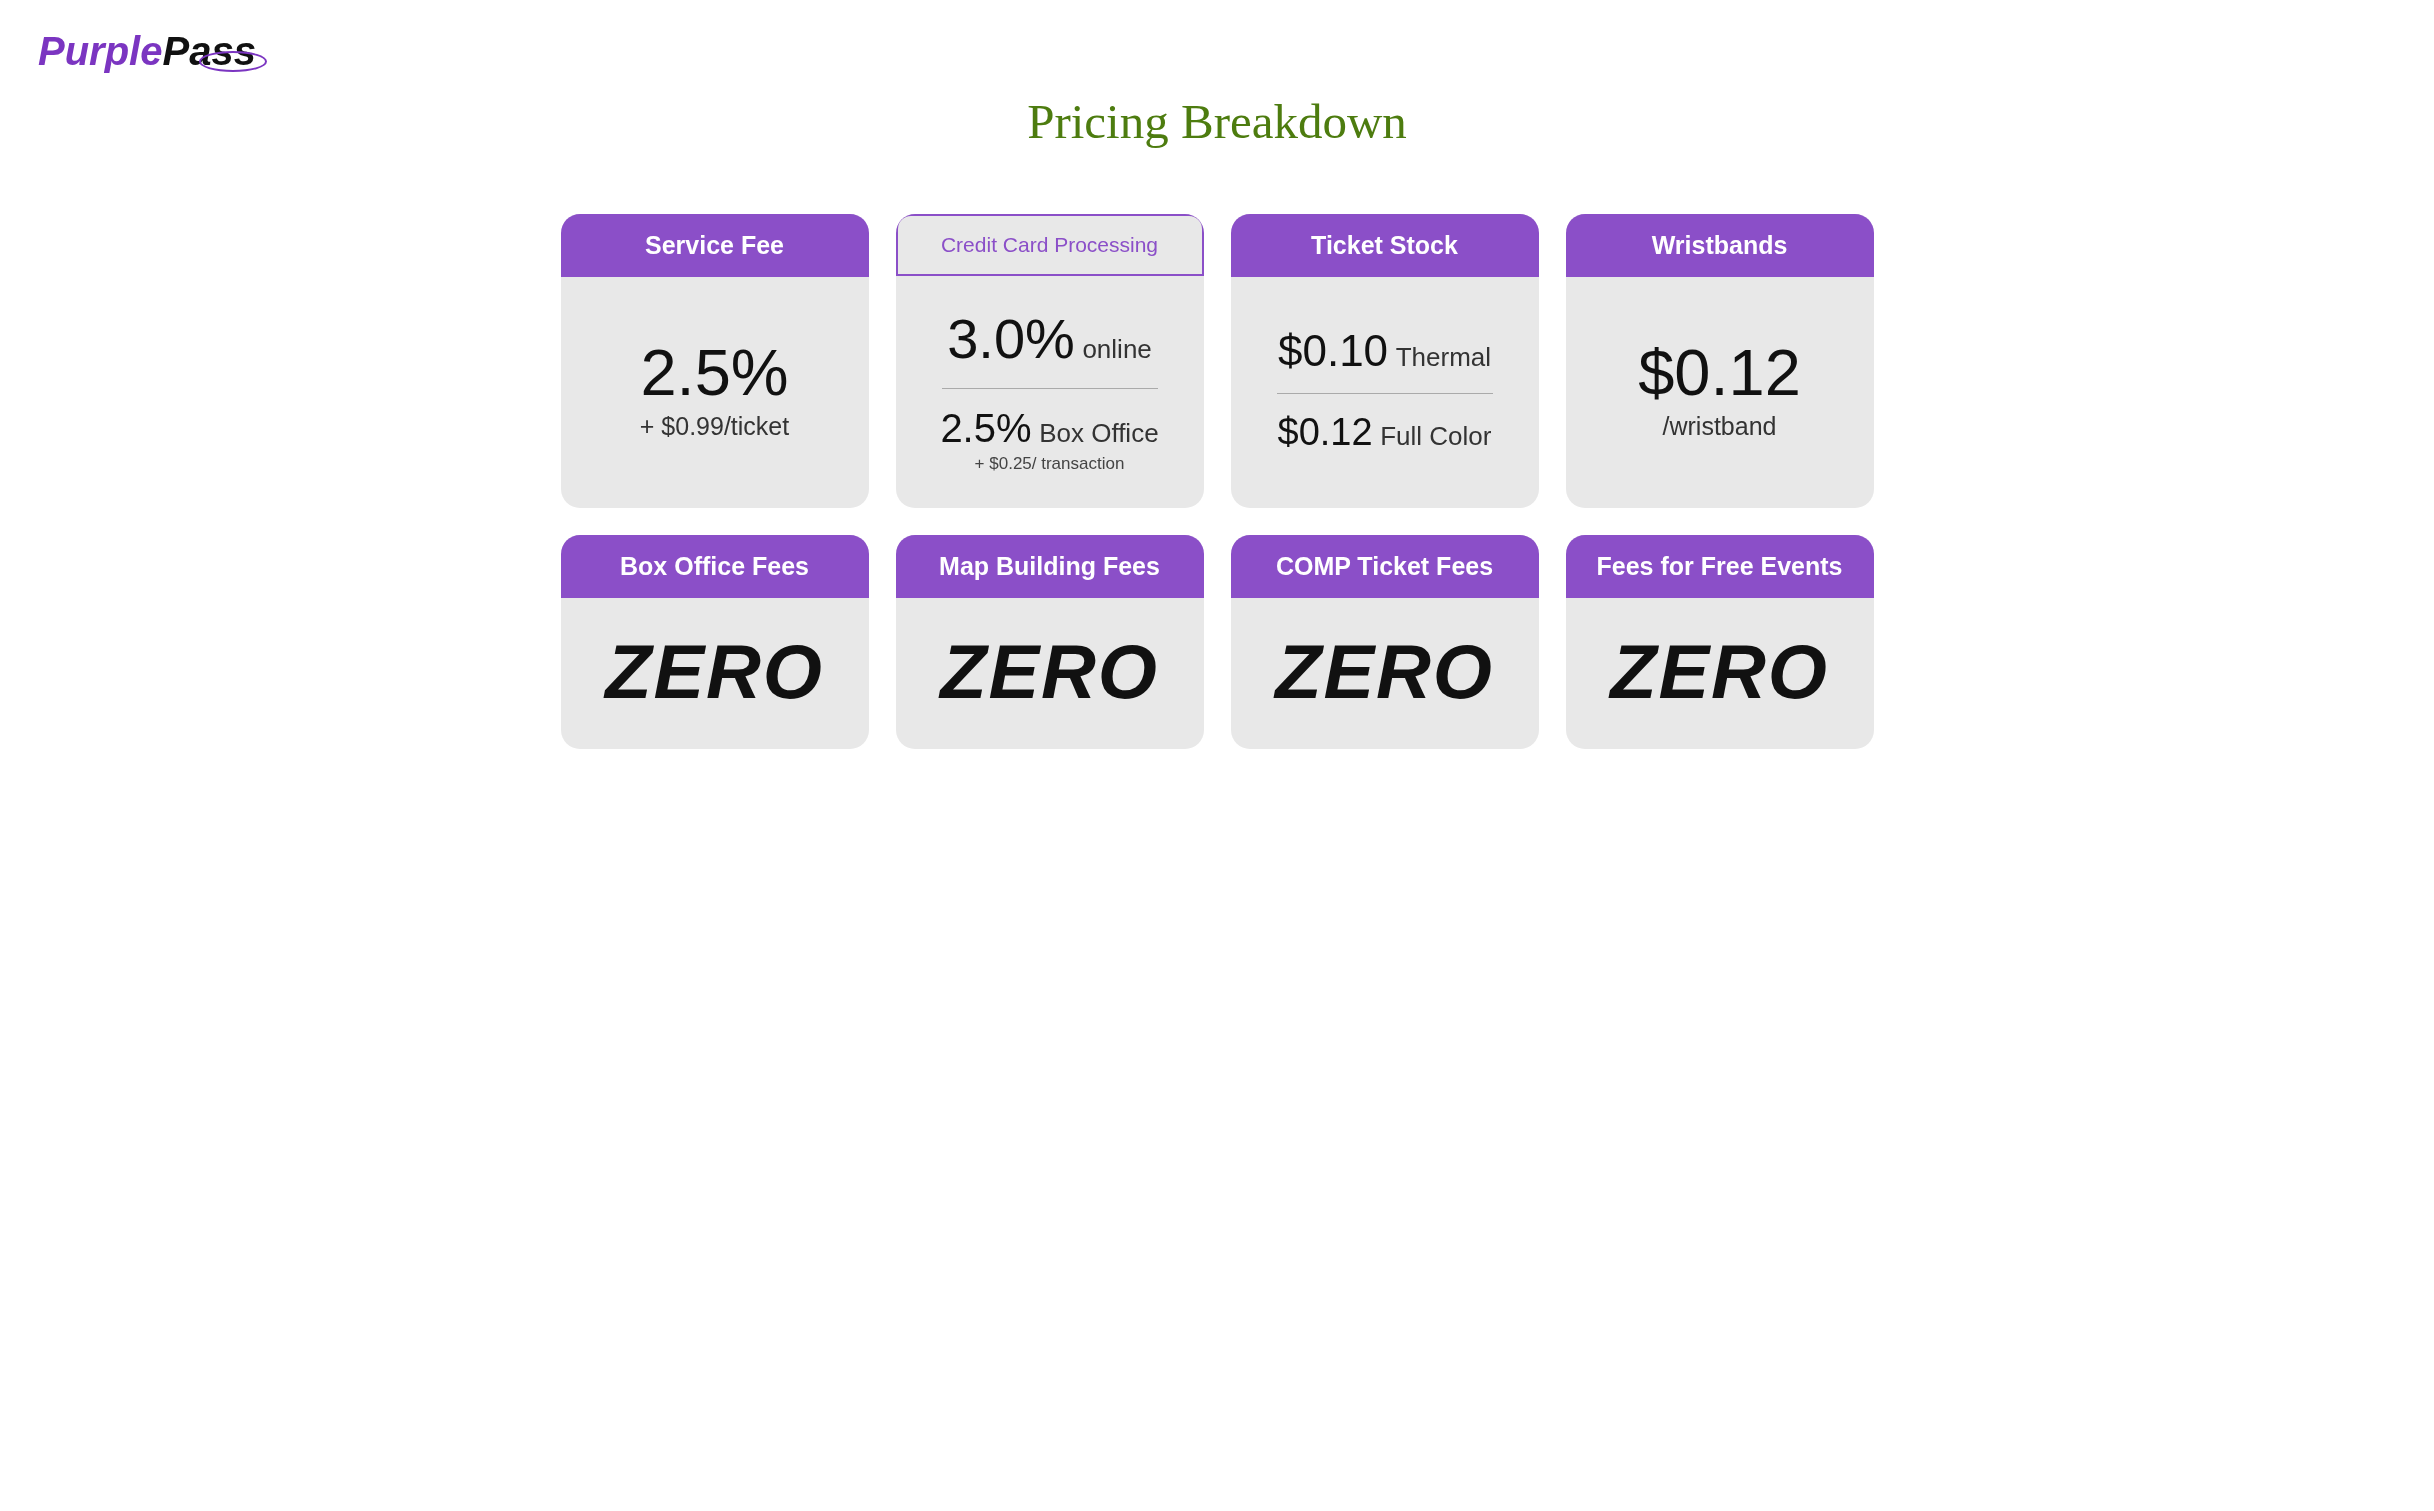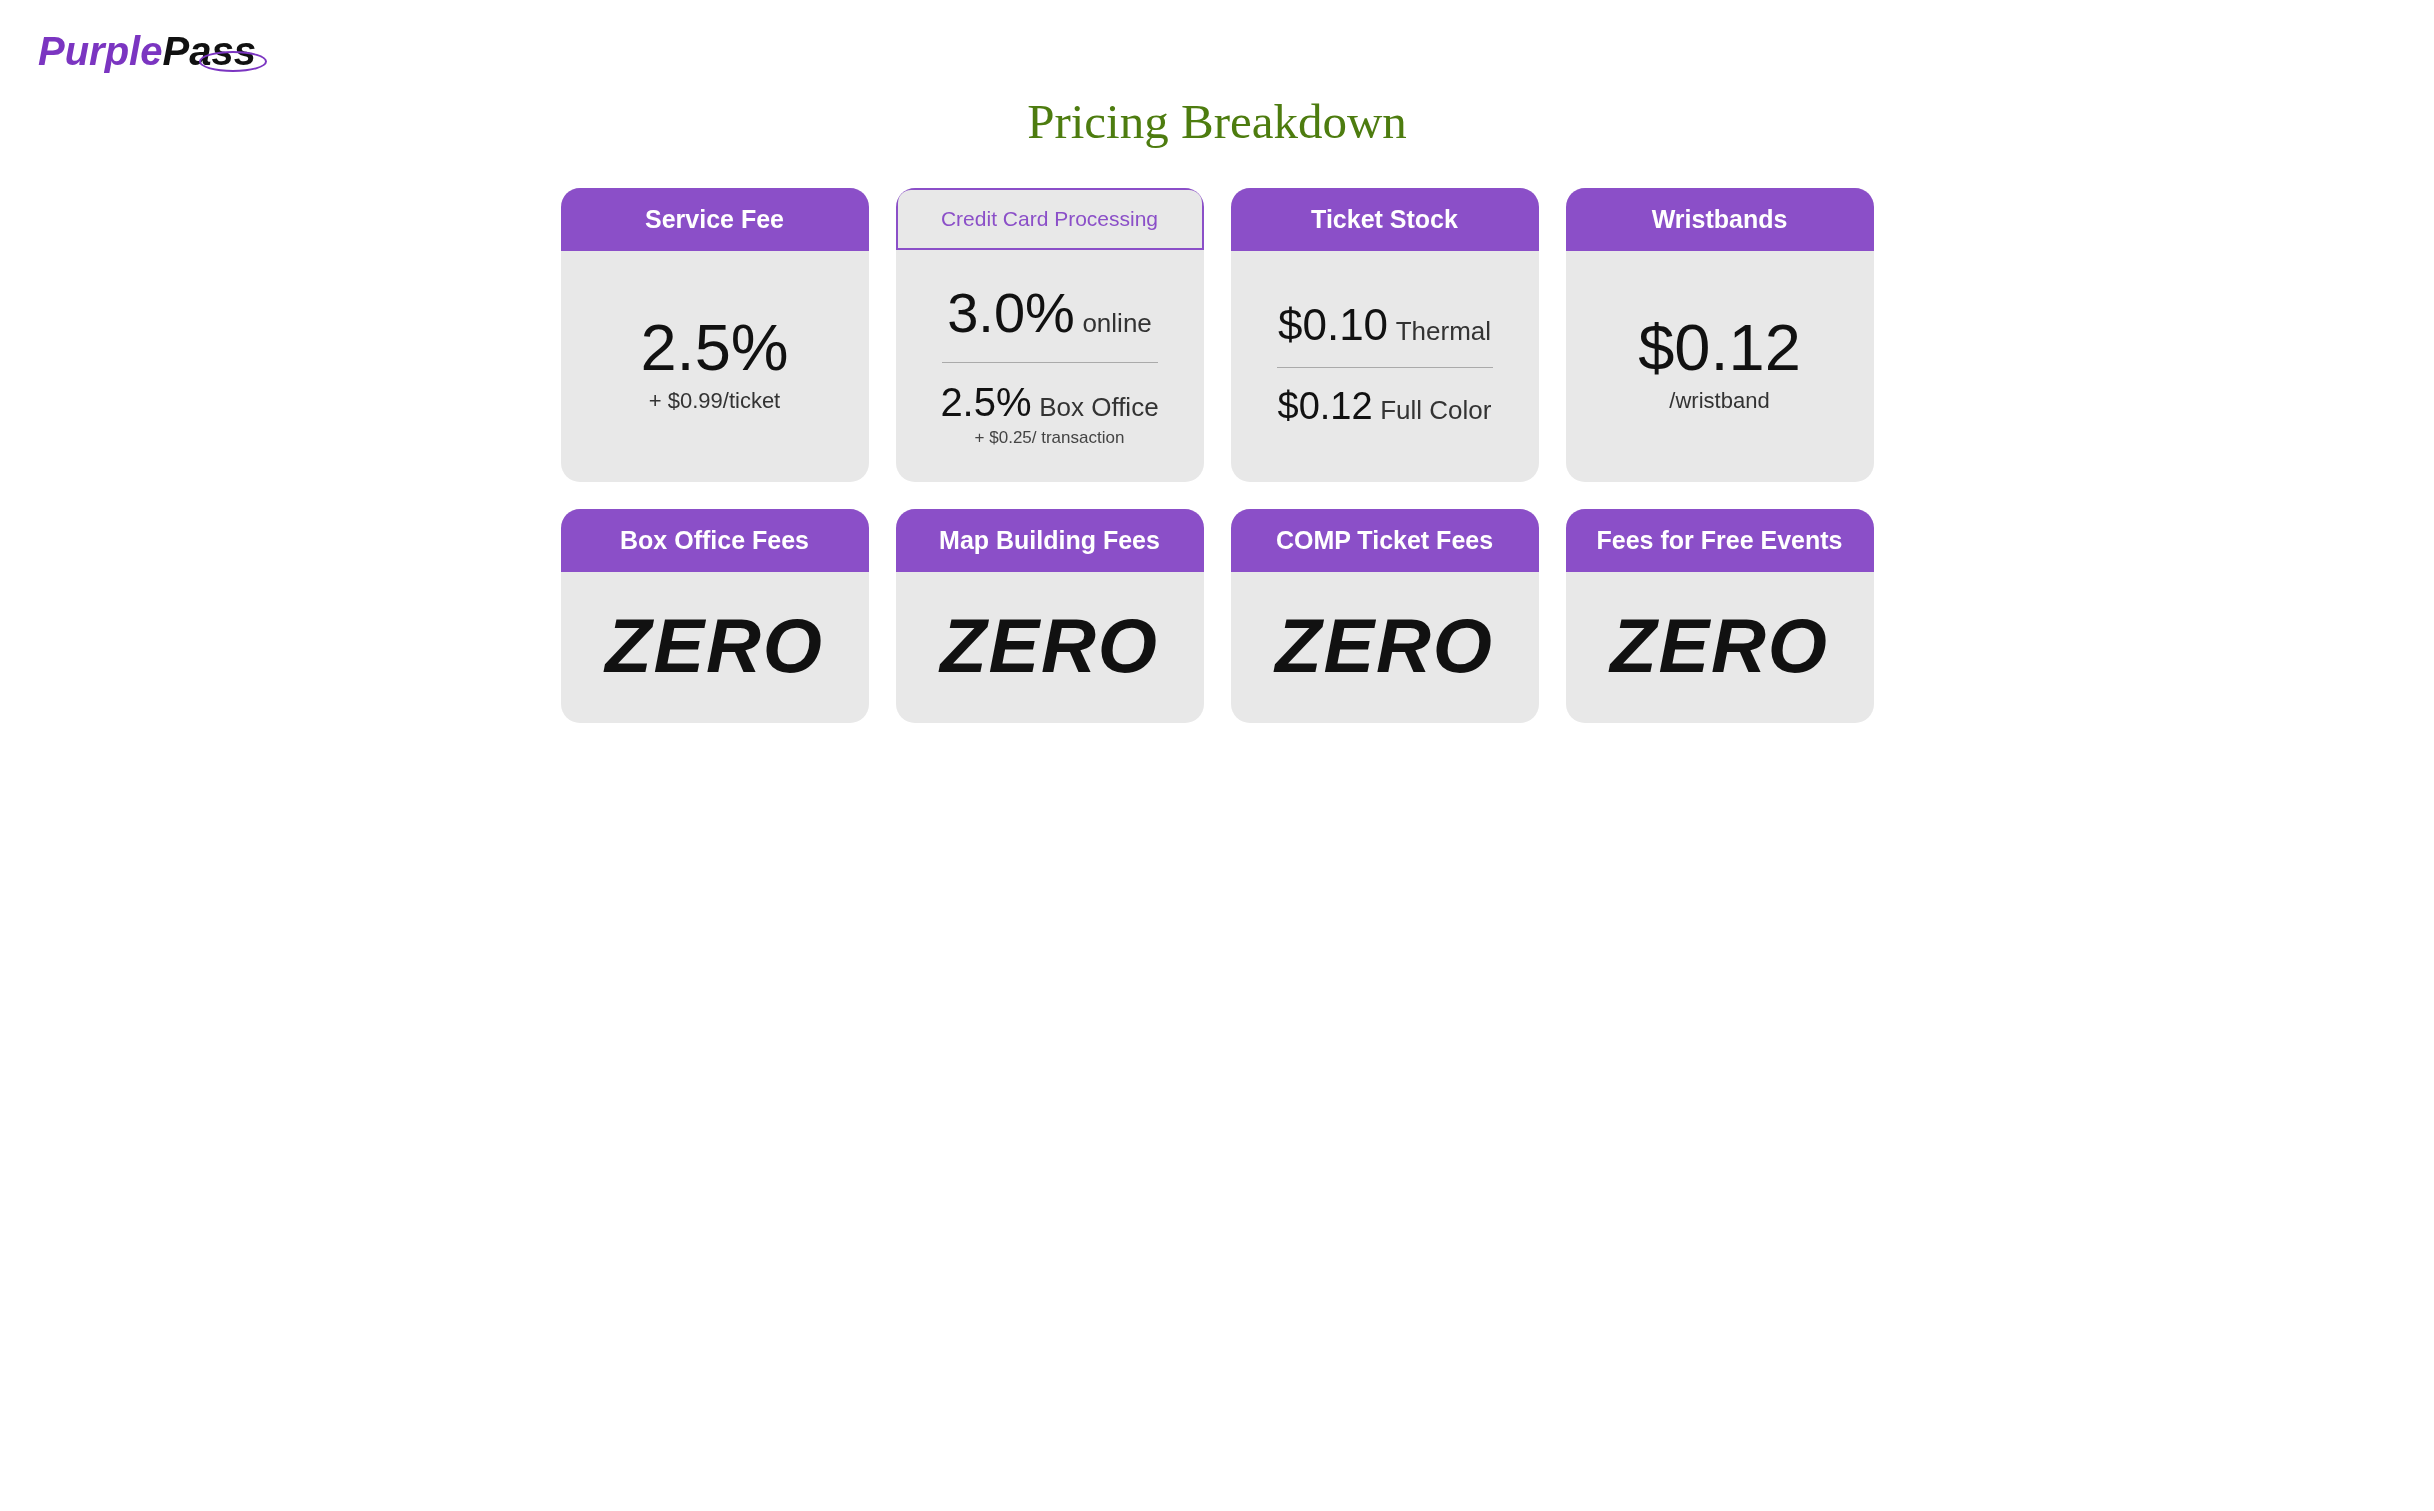--- a/index.html
+++ b/index.html
@@ -30,20 +30,21 @@
       margin-bottom: 38px;
       font-family: Georgia, serif;
     }
 
     .grid {
       display: grid;
       grid-template-columns: repeat(4, 1fr);
       gap: 27px;
       width: 100%;
       max-width: 1313px;
+      margin-top: 26px;
     }
 
     .card {
       background: #e8e8e8;
       border-radius: 19px;
       overflow: hidden;
       display: flex;
       flex-direction: column;
     }
 
@@ -75,21 +76,21 @@
     }
 
     .fee-large {
       font-size: 65px;
       font-weight: 400;
       color: #111;
       line-height: 1;
     }
 
     .fee-sub {
-      font-size: 22px;
+      font-size: 25px;
       color: #333;
       margin-top: 7.6px;
       text-align: center;
     }
 
     .divider {
       width: 80%;
       border: none;
       border-top: 1.9px solid #aaa;
       margin: 17px 0;

